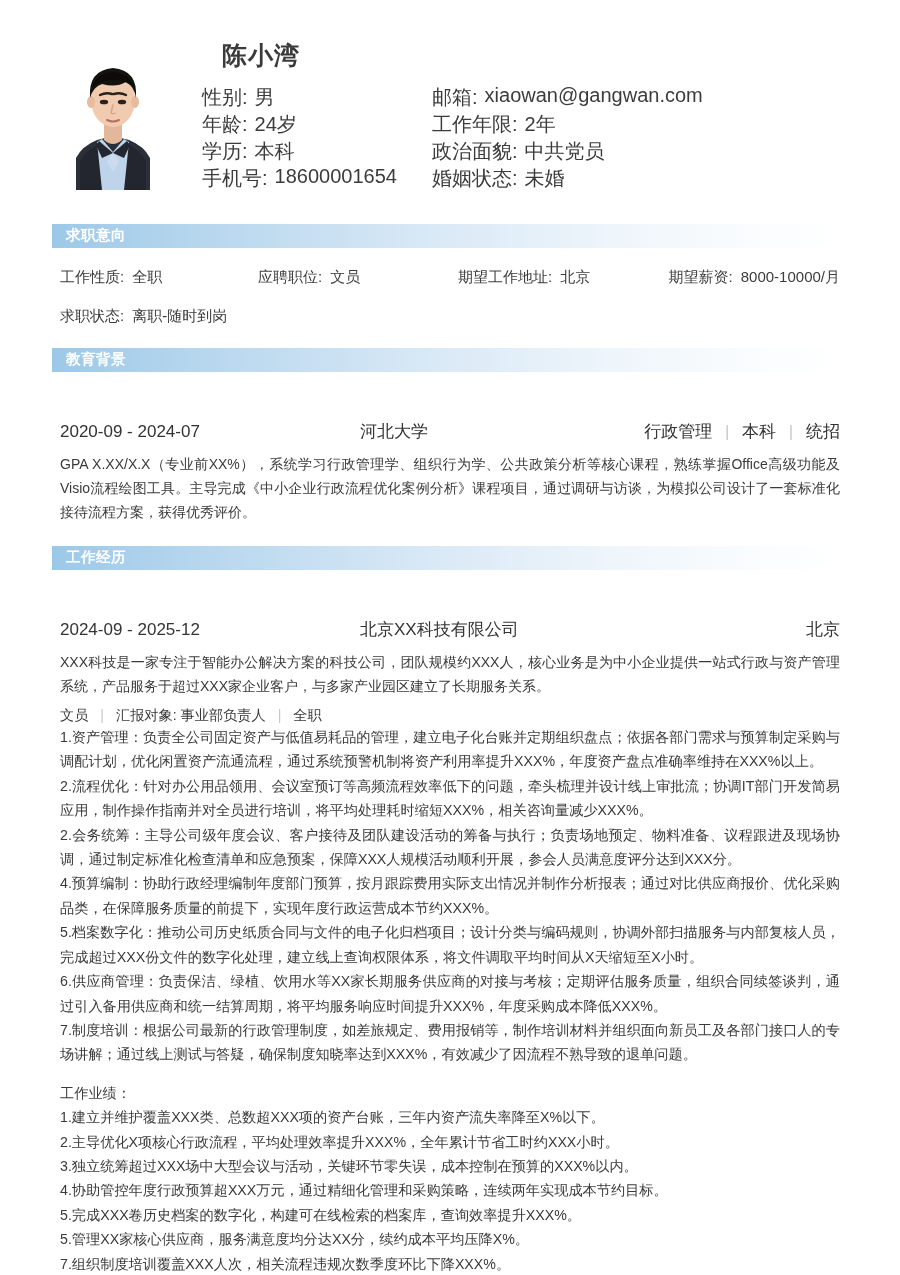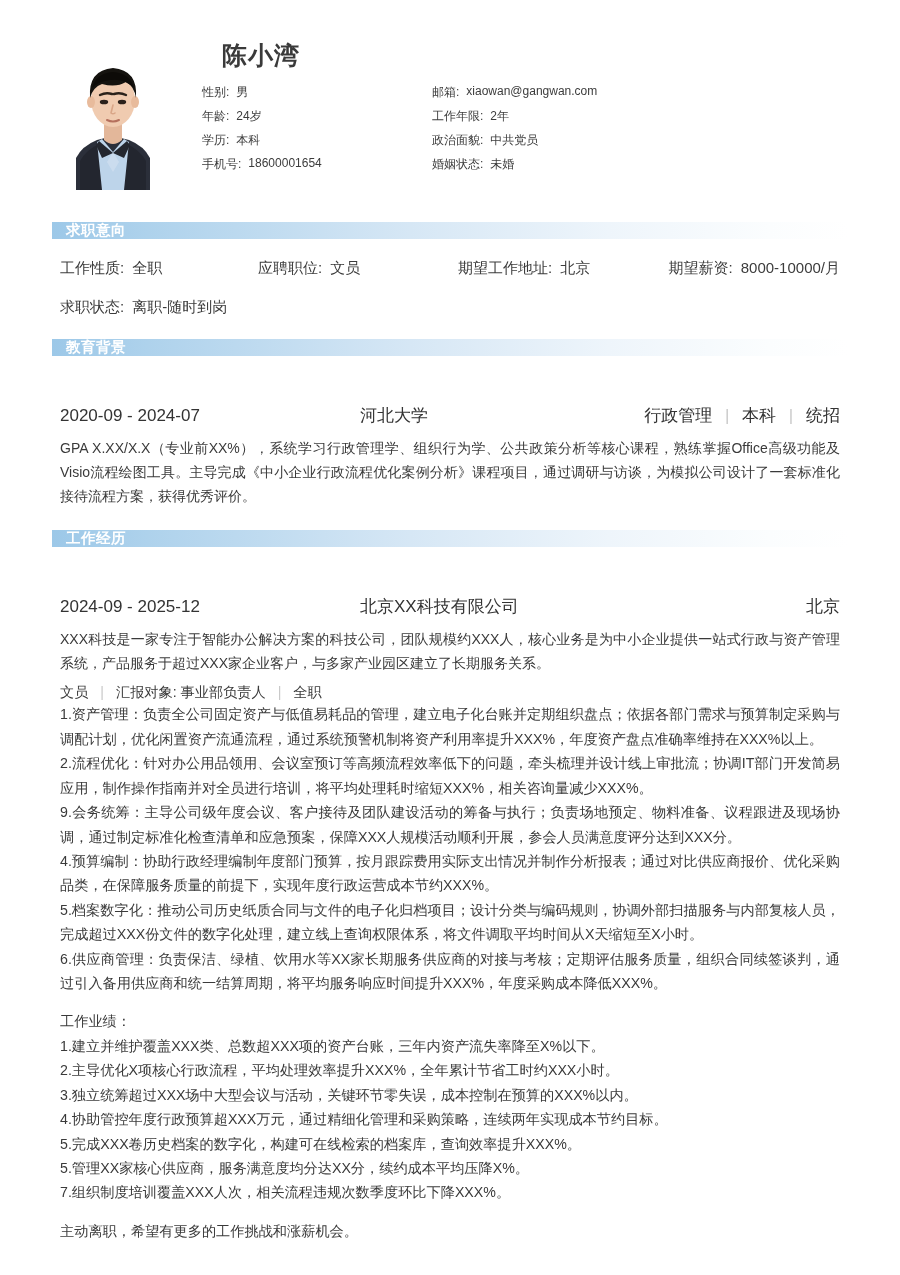--- a/index.html
+++ b/index.html
@@ -47,31 +47,30 @@
     font-weight: bold;
     color: #3a3a3a;
     letter-spacing: 1px;
     margin: 0 0 14px 0;
     padding-left: 20px;
     line-height: 1.1;
   }
   .info-grid {
     display: grid;
     grid-template-columns: 230px 1fr;
-    row-gap: 7px;
-    font-size: 12px;
+    font-size: 20px;
     color: #3c3c3c;
   }
   .info-cell { display: flex; white-space: nowrap; }
   .info-cell .k { color: #3c3c3c; }
   .info-cell .v { margin-left: 7px; color: #3c3c3c; }
 
   
   .section-bar {
-    height: 17px;
+    height: 24px;
     margin-top: 22px;
     margin-bottom: 6px;
     background: linear-gradient(to right, #9cc8e8 0%, #aed2ec 12%, #d6e7f5 45%, #eef5fb 70%, #fbfdfe 90%, #ffffff 100%);
     display: flex;
     align-items: center;
     padding-left: 14px;
   }
   .section-bar span {
     color: #ffffff;
     font-size: 14.5px;
@@ -283,24 +282,25 @@
     <div class="meta-line">
       <span>文员</span>
       <span class="pipe">|</span>
       <span>汇报对象: 事业部负责人</span>
       <span class="pipe">|</span>
       <span>全职</span>
     </div>
 
     <div class="para tight">1.资产管理：负责全公司固定资产与低值易耗品的管理，建立电子化台账并定期组织盘点；依据各部门需求与预算制定采购与调配计划，优化闲置资产流通流程，通过系统预警机制将资产利用率提升XXX%，年度资产盘点准确率维持在XXX%以上。</div>
     <div class="para tight">2.流程优化：针对办公用品领用、会议室预订等高频流程效率低下的问题，牵头梳理并设计线上审批流；协调IT部门开发简易应用，制作操作指南并对全员进行培训，将平均处理耗时缩短XXX%，相关咨询量减少XXX%。</div>
-    <div class="para tight">9.会务统筹：主导公司级年度会议、客户接待及团队建设活动的筹备与执行；负责场地预定、物料准备、议程跟进及现场协调，通过制定标准化检查清单和应急预案，保障XXX人规模活动顺利开展，参会人员满意度评分达到XXX分。</div>
+    <div class="para tight">2.会务统筹：主导公司级年度会议、客户接待及团队建设活动的筹备与执行；负责场地预定、物料准备、议程跟进及现场协调，通过制定标准化检查清单和应急预案，保障XXX人规模活动顺利开展，参会人员满意度评分达到XXX分。</div>
     <div class="para tight">4.预算编制：协助行政经理编制年度部门预算，按月跟踪费用实际支出情况并制作分析报表；通过对比供应商报价、优化采购品类，在保障服务质量的前提下，实现年度行政运营成本节约XXX%。</div>
     <div class="para tight">5.档案数字化：推动公司历史纸质合同与文件的电子化归档项目；设计分类与编码规则，协调外部扫描服务与内部复核人员，完成超过XXX份文件的数字化处理，建立线上查询权限体系，将文件调取平均时间从X天缩短至X小时。</div>
     <div class="para tight">6.供应商管理：负责保洁、绿植、饮用水等XX家长期服务供应商的对接与考核；定期评估服务质量，组织合同续签谈判，通过引入备用供应商和统一结算周期，将平均服务响应时间提升XXX%，年度采购成本降低XXX%。</div>
+    <div class="para tight">7.制度培训：根据公司最新的行政管理制度，如差旅规定、费用报销等，制作培训材料并组织面向新员工及各部门接口人的专场讲解；通过线上测试与答疑，确保制度知晓率达到XXX%，有效减少了因流程不熟导致的退单问题。</div>
 
     <div class="para">工作业绩：</div>
     <div class="para tight">1.建立并维护覆盖XXX类、总数超XXX项的资产台账，三年内资产流失率降至X%以下。</div>
     <div class="para tight">2.主导优化X项核心行政流程，平均处理效率提升XXX%，全年累计节省工时约XXX小时。</div>
     <div class="para tight">3.独立统筹超过XXX场中大型会议与活动，关键环节零失误，成本控制在预算的XXX%以内。</div>
     <div class="para tight">4.协助管控年度行政预算超XXX万元，通过精细化管理和采购策略，连续两年实现成本节约目标。</div>
     <div class="para tight">5.完成XXX卷历史档案的数字化，构建可在线检索的档案库，查询效率提升XXX%。</div>
     <div class="para tight">5.管理XX家核心供应商，服务满意度均分达XX分，续约成本平均压降X%。</div>
     <div class="para tight">7.组织制度培训覆盖XXX人次，相关流程违规次数季度环比下降XXX%。</div>
 

